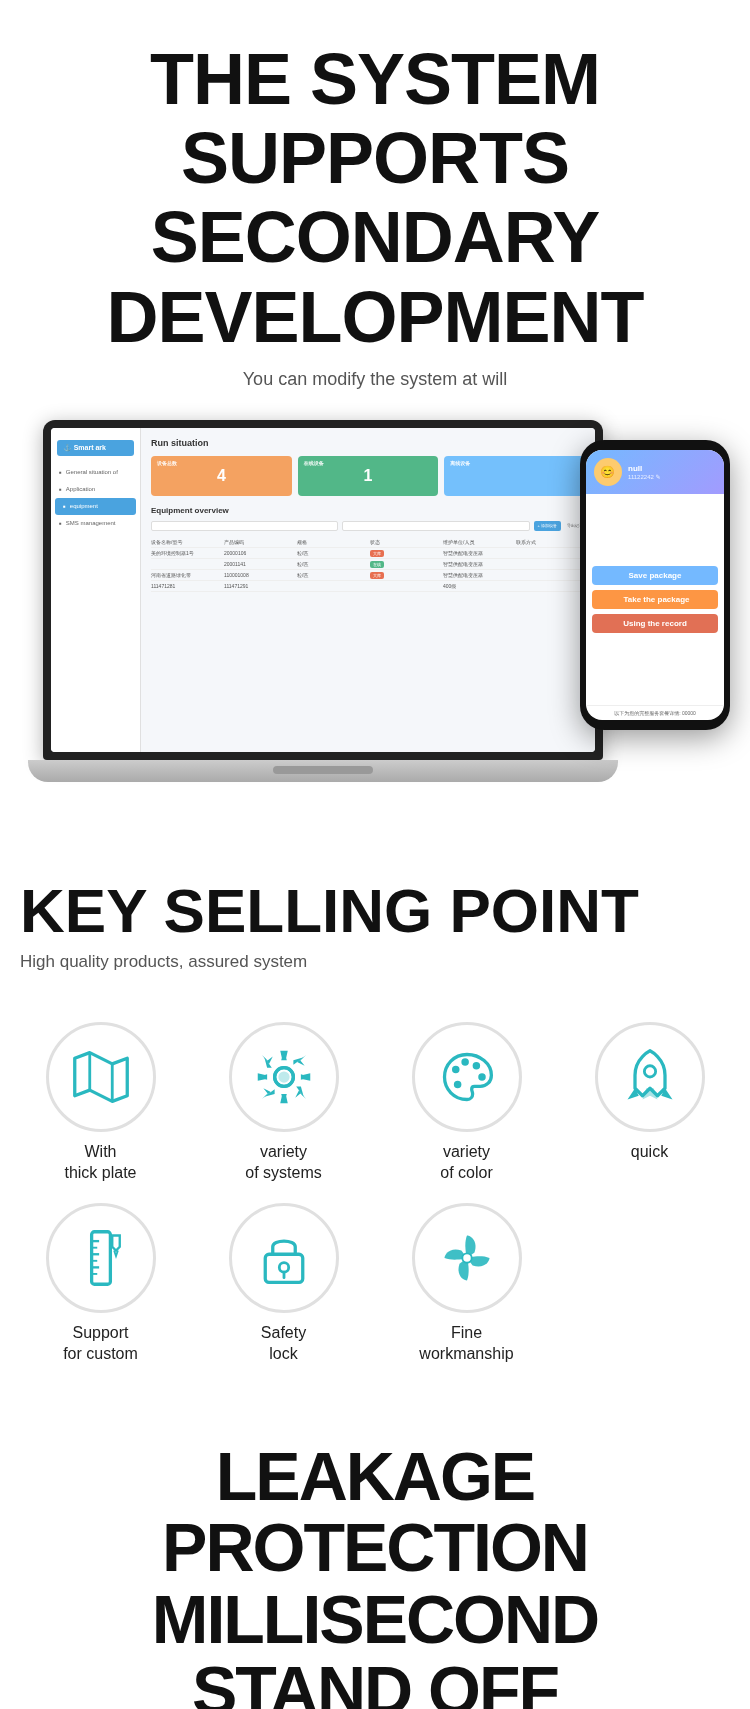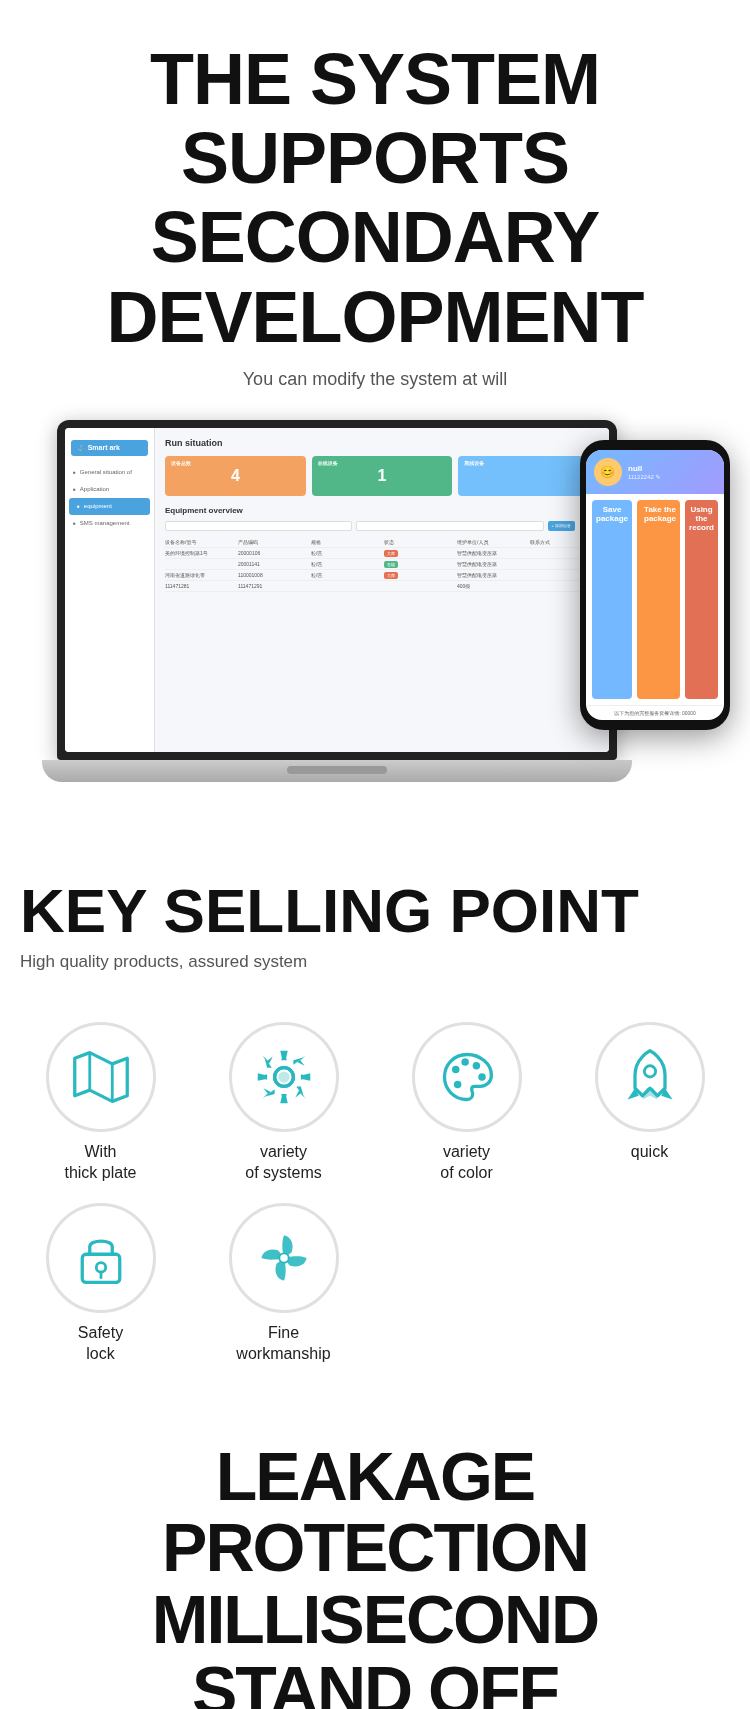--- a/index.html
+++ b/index.html
@@ -207,21 +207,21 @@
       color: #fff;
       font-weight: bold;
     }
     .ph-number {
       font-size: 6px;
       color: rgba(255,255,255,0.8);
     }
     .ph-buttons {
       padding: 6px;
       display: flex;
-      flex-direction: row;
+      flex-direction: column;
       gap: 5px;
       flex: 1;
       justify-content: center;
     }
     .ph-btn {
       border-radius: 4px;
       color: #fff;
       font-size: 8px;
       text-align: center;
       padding: 5px 4px;
@@ -339,21 +339,21 @@
 </head>
 <body>
 
 <div class="section-system">
   <div class="main-title">THE SYSTEM SUPPORTS SECONDARY DEVELOPMENT</div>
   <div class="subtitle">You can modify the system at will</div>
 </div>
 
 <div style="position:relative; width:750px; height:420px; background:#fff;">
 
-  <div style="position:absolute; left:42px; top:10px;">
+  <div style="position:absolute; left:28px; top:10px;">
     <div class="laptop-body">
       <div class="laptop-screen">
 
         <div class="ls-sidebar">
           <div class="ls-logo">⚓ Smart ark</div>
           <div class="ls-menu-item">General situation of</div>
           <div class="ls-menu-item">Application</div>
           <div class="ls-menu-item active">equipment</div>
           <div class="ls-menu-item">SMS management</div>
         </div>
@@ -505,20 +505,37 @@
         <path d="M32 4 C32 4 48 12 48 30 L48 44 L40 52 L32 44 L24 52 L16 44 L16 30 C16 12 32 4 32 4Z" fill="none" stroke="#2ab8c0" stroke-width="3.5" stroke-linejoin="round"></path>
         <circle cx="32" cy="26" r="6" fill="none" stroke="#2ab8c0" stroke-width="3"></circle>
         <path d="M16 44 L8 56 L20 52 Z" fill="#2ab8c0"></path>
         <path d="M48 44 L56 56 L44 52 Z" fill="#2ab8c0"></path>
         <path d="M28 44 L24 56 L32 52 L40 56 L36 44" fill="#2ab8c0" opacity="0.4"></path>
       </svg>
     </div>
     <div class="icon-label">quick</div>
   </div>
 
+  <div class="icon-item">
+    <div class="icon-circle">
+      <svg viewBox="0 0 64 64" xmlns="http://www.w3.org/2000/svg">
+        <rect x="22" y="4" width="20" height="56" rx="3" ry="3" fill="none" stroke="#2ab8c0" stroke-width="3.5"></rect>
+        <line x1="22" y1="14" x2="30" y2="14" stroke="#2ab8c0" stroke-width="2.5"></line>
+        <line x1="22" y1="21" x2="28" y2="21" stroke="#2ab8c0" stroke-width="2"></line>
+        <line x1="22" y1="28" x2="30" y2="28" stroke="#2ab8c0" stroke-width="2.5"></line>
+        <line x1="22" y1="35" x2="28" y2="35" stroke="#2ab8c0" stroke-width="2"></line>
+        <line x1="22" y1="42" x2="30" y2="42" stroke="#2ab8c0" stroke-width="2.5"></line>
+        <line x1="22" y1="49" x2="28" y2="49" stroke="#2ab8c0" stroke-width="2"></line>
+
+        <path d="M44 8 L52 8 L52 20 L48 24 L44 20 Z" fill="none" stroke="#2ab8c0" stroke-width="2.5"></path>
+        <path d="M46 24 L48 30 L50 24" fill="none" stroke="#2ab8c0" stroke-width="2"></path>
+      </svg>
+    </div>
+    <div class="icon-label">Support<br>for custom</div>
+  </div>
 
   <div class="icon-item">
     <div class="icon-circle">
       <svg viewBox="0 0 64 64" xmlns="http://www.w3.org/2000/svg">
         <rect x="12" y="28" width="40" height="30" rx="4" ry="4" fill="none" stroke="#2ab8c0" stroke-width="3.5"></rect>
         <path d="M20 28 L20 20 C20 12 44 12 44 20 L44 28" fill="none" stroke="#2ab8c0" stroke-width="3.5" stroke-linejoin="round"></path>
         <circle cx="32" cy="42" r="5" fill="none" stroke="#2ab8c0" stroke-width="3"></circle>
         <line x1="32" y1="47" x2="32" y2="53" stroke="#2ab8c0" stroke-width="3" stroke-linecap="round"></line>
       </svg>
     </div>

